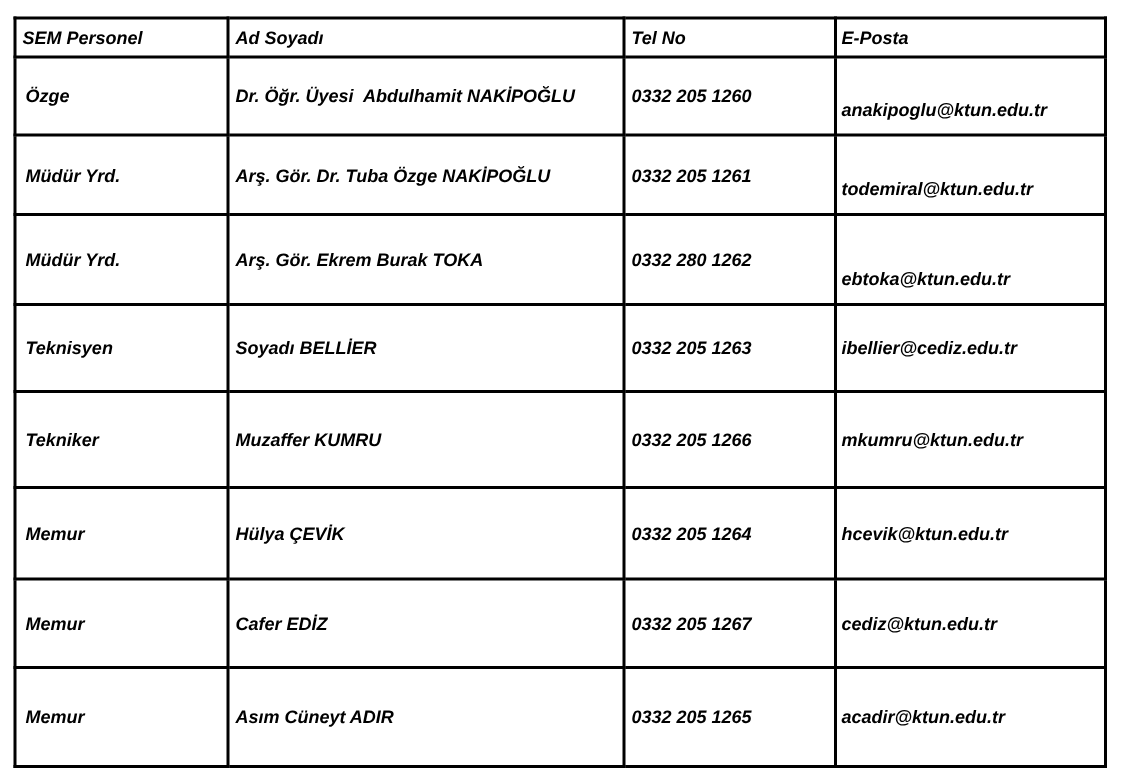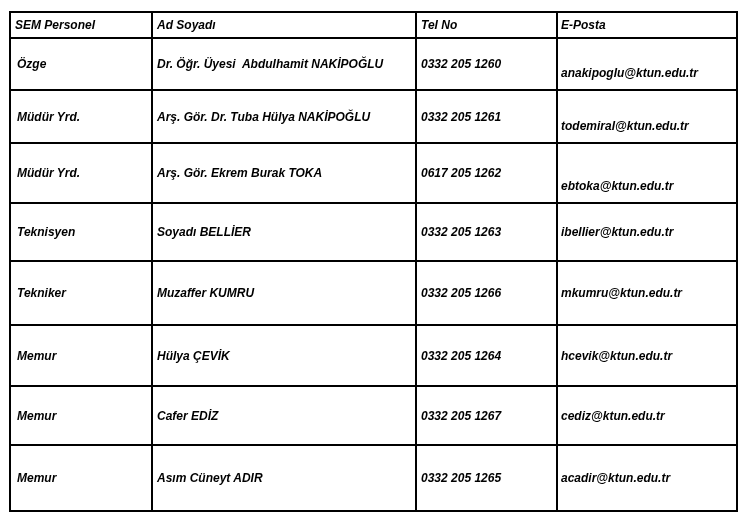--- a/index.html
+++ b/index.html
@@ -86,35 +86,35 @@
     </thead>
     <tbody id="table-body">
         <tr>
           <td class="col-role">Özge</td>
           <td class="col-name">Dr. Öğr. Üyesi  Abdulhamit NAKİPOĞLU</td>
           <td class="col-tel">0332 205 1260</td>
           <td class="col-email">anakipoglu@ktun.edu.tr</td>
         </tr>
         <tr>
           <td class="col-role">Müdür Yrd.</td>
-          <td class="col-name">Arş. Gör. Dr. Tuba Hülya NAKİPOĞLU</td>
+          <td class="col-name">Arş. Gör. Dr. Tuba Özge NAKİPOĞLU</td>
           <td class="col-tel">0332 205 1261</td>
           <td class="col-email">todemiral@ktun.edu.tr</td>
         </tr>
         <tr>
           <td class="col-role">Müdür Yrd.</td>
           <td class="col-name">Arş. Gör. Ekrem Burak TOKA</td>
-          <td class="col-tel">0617 205 1262</td>
+          <td class="col-tel">0332 280 1262</td>
           <td class="col-email">ebtoka@ktun.edu.tr</td>
         </tr>
         <tr>
           <td class="col-role">Teknisyen</td>
           <td class="col-name">Soyadı BELLİER</td>
           <td class="col-tel">0332 205 1263</td>
-          <td class="col-email">ibellier@ktun.edu.tr</td>
+          <td class="col-email">ibellier@cediz.edu.tr</td>
         </tr>
         <tr>
           <td class="col-role">Tekniker</td>
           <td class="col-name">Muzaffer KUMRU</td>
           <td class="col-tel">0332 205 1266</td>
           <td class="col-email">mkumru@ktun.edu.tr</td>
         </tr>
         <tr>
           <td class="col-role">Memur</td>
           <td class="col-name">Hülya ÇEVİK</td>

